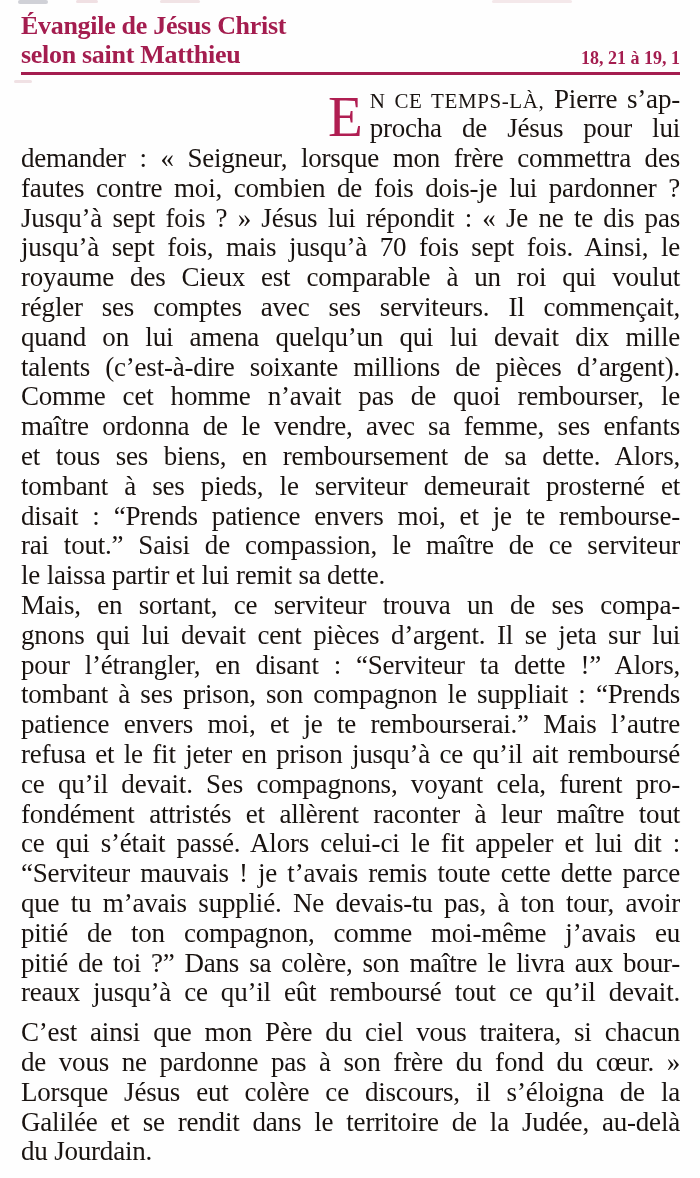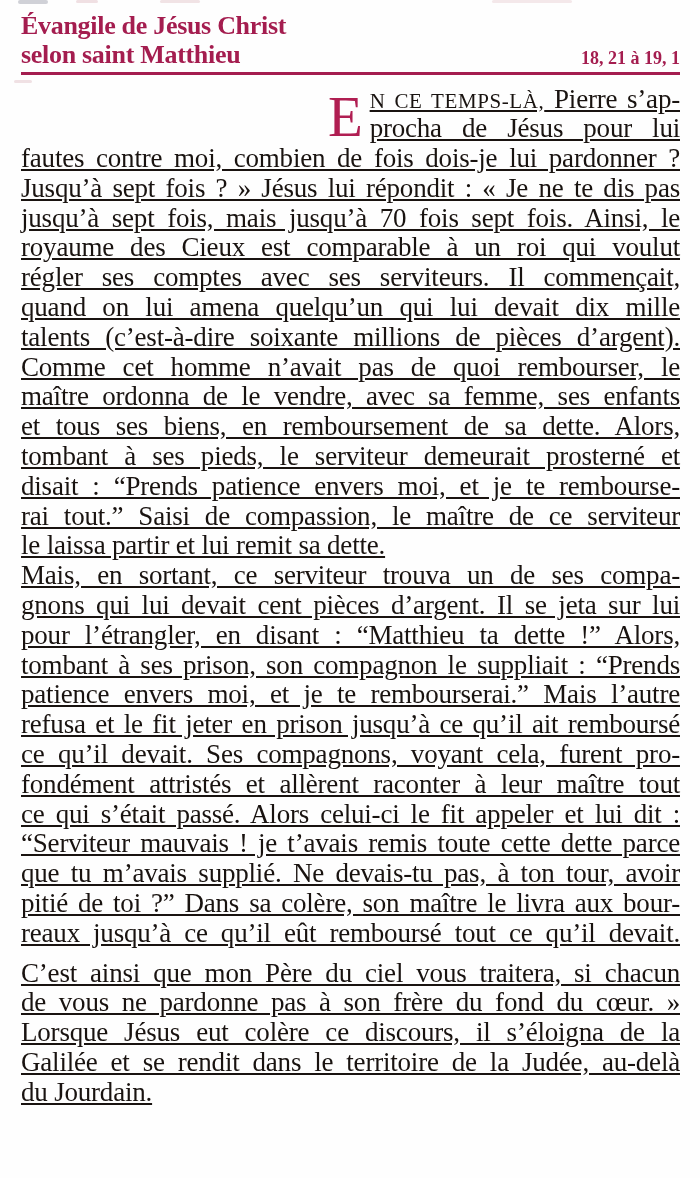--- a/index.html
+++ b/index.html
@@ -54,21 +54,21 @@
     font-size: 27px;
     line-height: 29.8px;
     letter-spacing: -0.2px;
   }
   .line {
     height: 29.8px;
     text-align: justify;
     text-align-last: justify;
     white-space: nowrap; 
   }
-  .line { white-space: normal; text-decoration: underline; }
+  .line { white-space: normal; }
   .line.last { text-align-last: left; }
   .para.gap { margin-top: 10px; }
 
   .float-spacer { float: left; width: 307px; height: 59.6px; }
   .dropcap {
     float: left;
     height: 59.6px;
     font-size: 57px;
     line-height: 64px;
     padding-right: 7px;
@@ -103,47 +103,49 @@
 
   <div class="text">
     <div class="opening para">
       <div class="float-spacer"></div>
       <div class="dropcap" style="color: rgb(176, 30, 82);">E</div>
       <div class="line"><span class="sc">N CE TEMPS-LÀ,</span><span> Pierre s’ap-</span></div>
       <div class="line">procha de Jésus pour lui</div>
     </div>
     <div>
         <div class="para">
+          <div class="line">demander : « Seigneur, lorsque mon frère commettra des</div>
           <div class="line">fautes contre moi, combien de fois dois-je lui pardonner ?</div>
           <div class="line">Jusqu’à sept fois ? » Jésus lui répondit : « Je ne te dis pas</div>
           <div class="line">jusqu’à sept fois, mais jusqu’à 70 fois sept fois. Ainsi, le</div>
           <div class="line">royaume des Cieux est comparable à un roi qui voulut</div>
           <div class="line">régler ses comptes avec ses serviteurs. Il commençait,</div>
           <div class="line">quand on lui amena quelqu’un qui lui devait dix mille</div>
           <div class="line">talents (c’est-à-dire soixante millions de pièces d’argent).</div>
           <div class="line">Comme cet homme n’avait pas de quoi rembourser, le</div>
           <div class="line">maître ordonna de le vendre, avec sa femme, ses enfants</div>
           <div class="line">et tous ses biens, en remboursement de sa dette. Alors,</div>
           <div class="line">tombant à ses pieds, le serviteur demeurait prosterné et</div>
           <div class="line">disait : “Prends patience envers moi, et je te rembourse-</div>
           <div class="line">rai tout.” Saisi de compassion, le maître de ce serviteur</div>
           <div class="line last">le laissa partir et lui remit sa dette.</div>
         </div>
         <div class="para">
           <div class="line">Mais, en sortant, ce serviteur trouva un de ses compa-</div>
           <div class="line">gnons qui lui devait cent pièces d’argent. Il se jeta sur lui</div>
-          <div class="line">pour l’étrangler, en disant : “Matthieu ta dette !” Alors,</div>
+          <div class="line">pour l’étrangler, en disant : “Serviteur ta dette !” Alors,</div>
           <div class="line">tombant à ses prison, son compagnon le suppliait : “Prends</div>
           <div class="line">patience envers moi, et je te rembourserai.” Mais l’autre</div>
           <div class="line">refusa et le fit jeter en prison jusqu’à ce qu’il ait remboursé</div>
           <div class="line">ce qu’il devait. Ses compagnons, voyant cela, furent pro-</div>
           <div class="line">fondément attristés et allèrent raconter à leur maître tout</div>
           <div class="line">ce qui s’était passé. Alors celui-ci le fit appeler et lui dit :</div>
           <div class="line">“Serviteur mauvais ! je t’avais remis toute cette dette parce</div>
           <div class="line">que tu m’avais supplié. Ne devais-tu pas, à ton tour, avoir</div>
+          <div class="line">pitié de ton compagnon, comme moi-même j’avais eu</div>
           <div class="line">pitié de toi ?” Dans sa colère, son maître le livra aux bour-</div>
           <div class="line">reaux jusqu’à ce qu’il eût remboursé tout ce qu’il devait.</div>
         </div>
         <div class="para gap">
           <div class="line">C’est ainsi que mon Père du ciel vous traitera, si chacun</div>
           <div class="line">de vous ne pardonne pas à son frère du fond du cœur. »</div>
           <div class="line">Lorsque Jésus eut colère ce discours, il s’éloigna de la</div>
           <div class="line">Galilée et se rendit dans le territoire de la Judée, au-delà</div>
           <div class="line last">du Jourdain.</div>
         </div>

